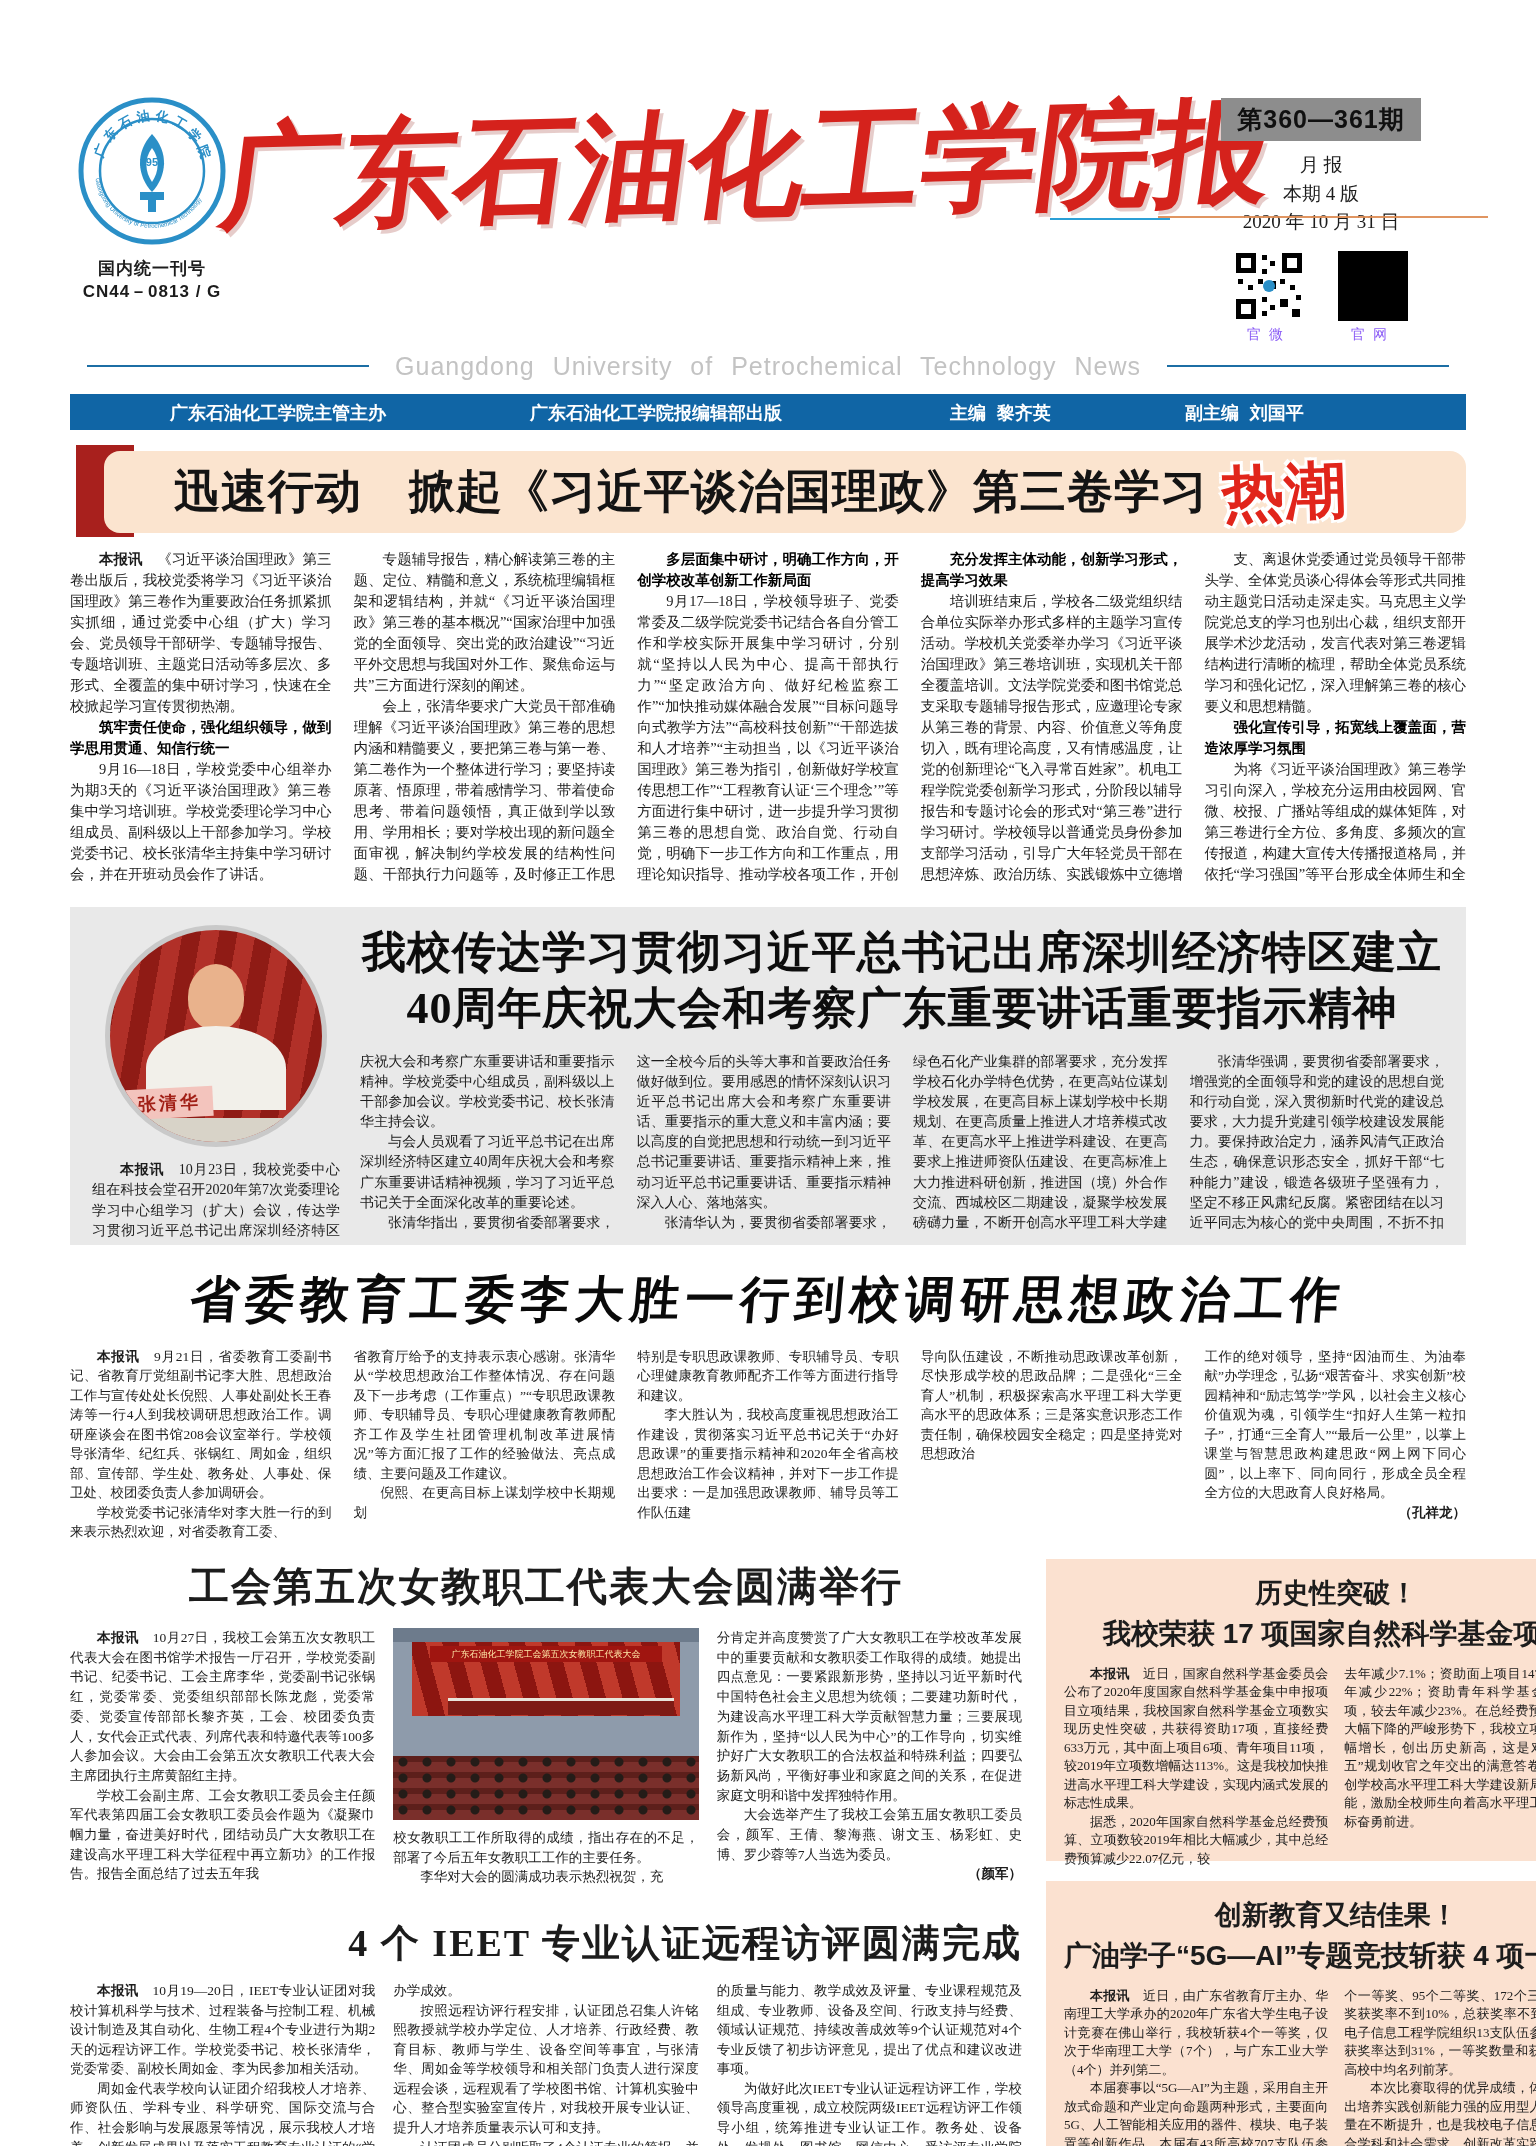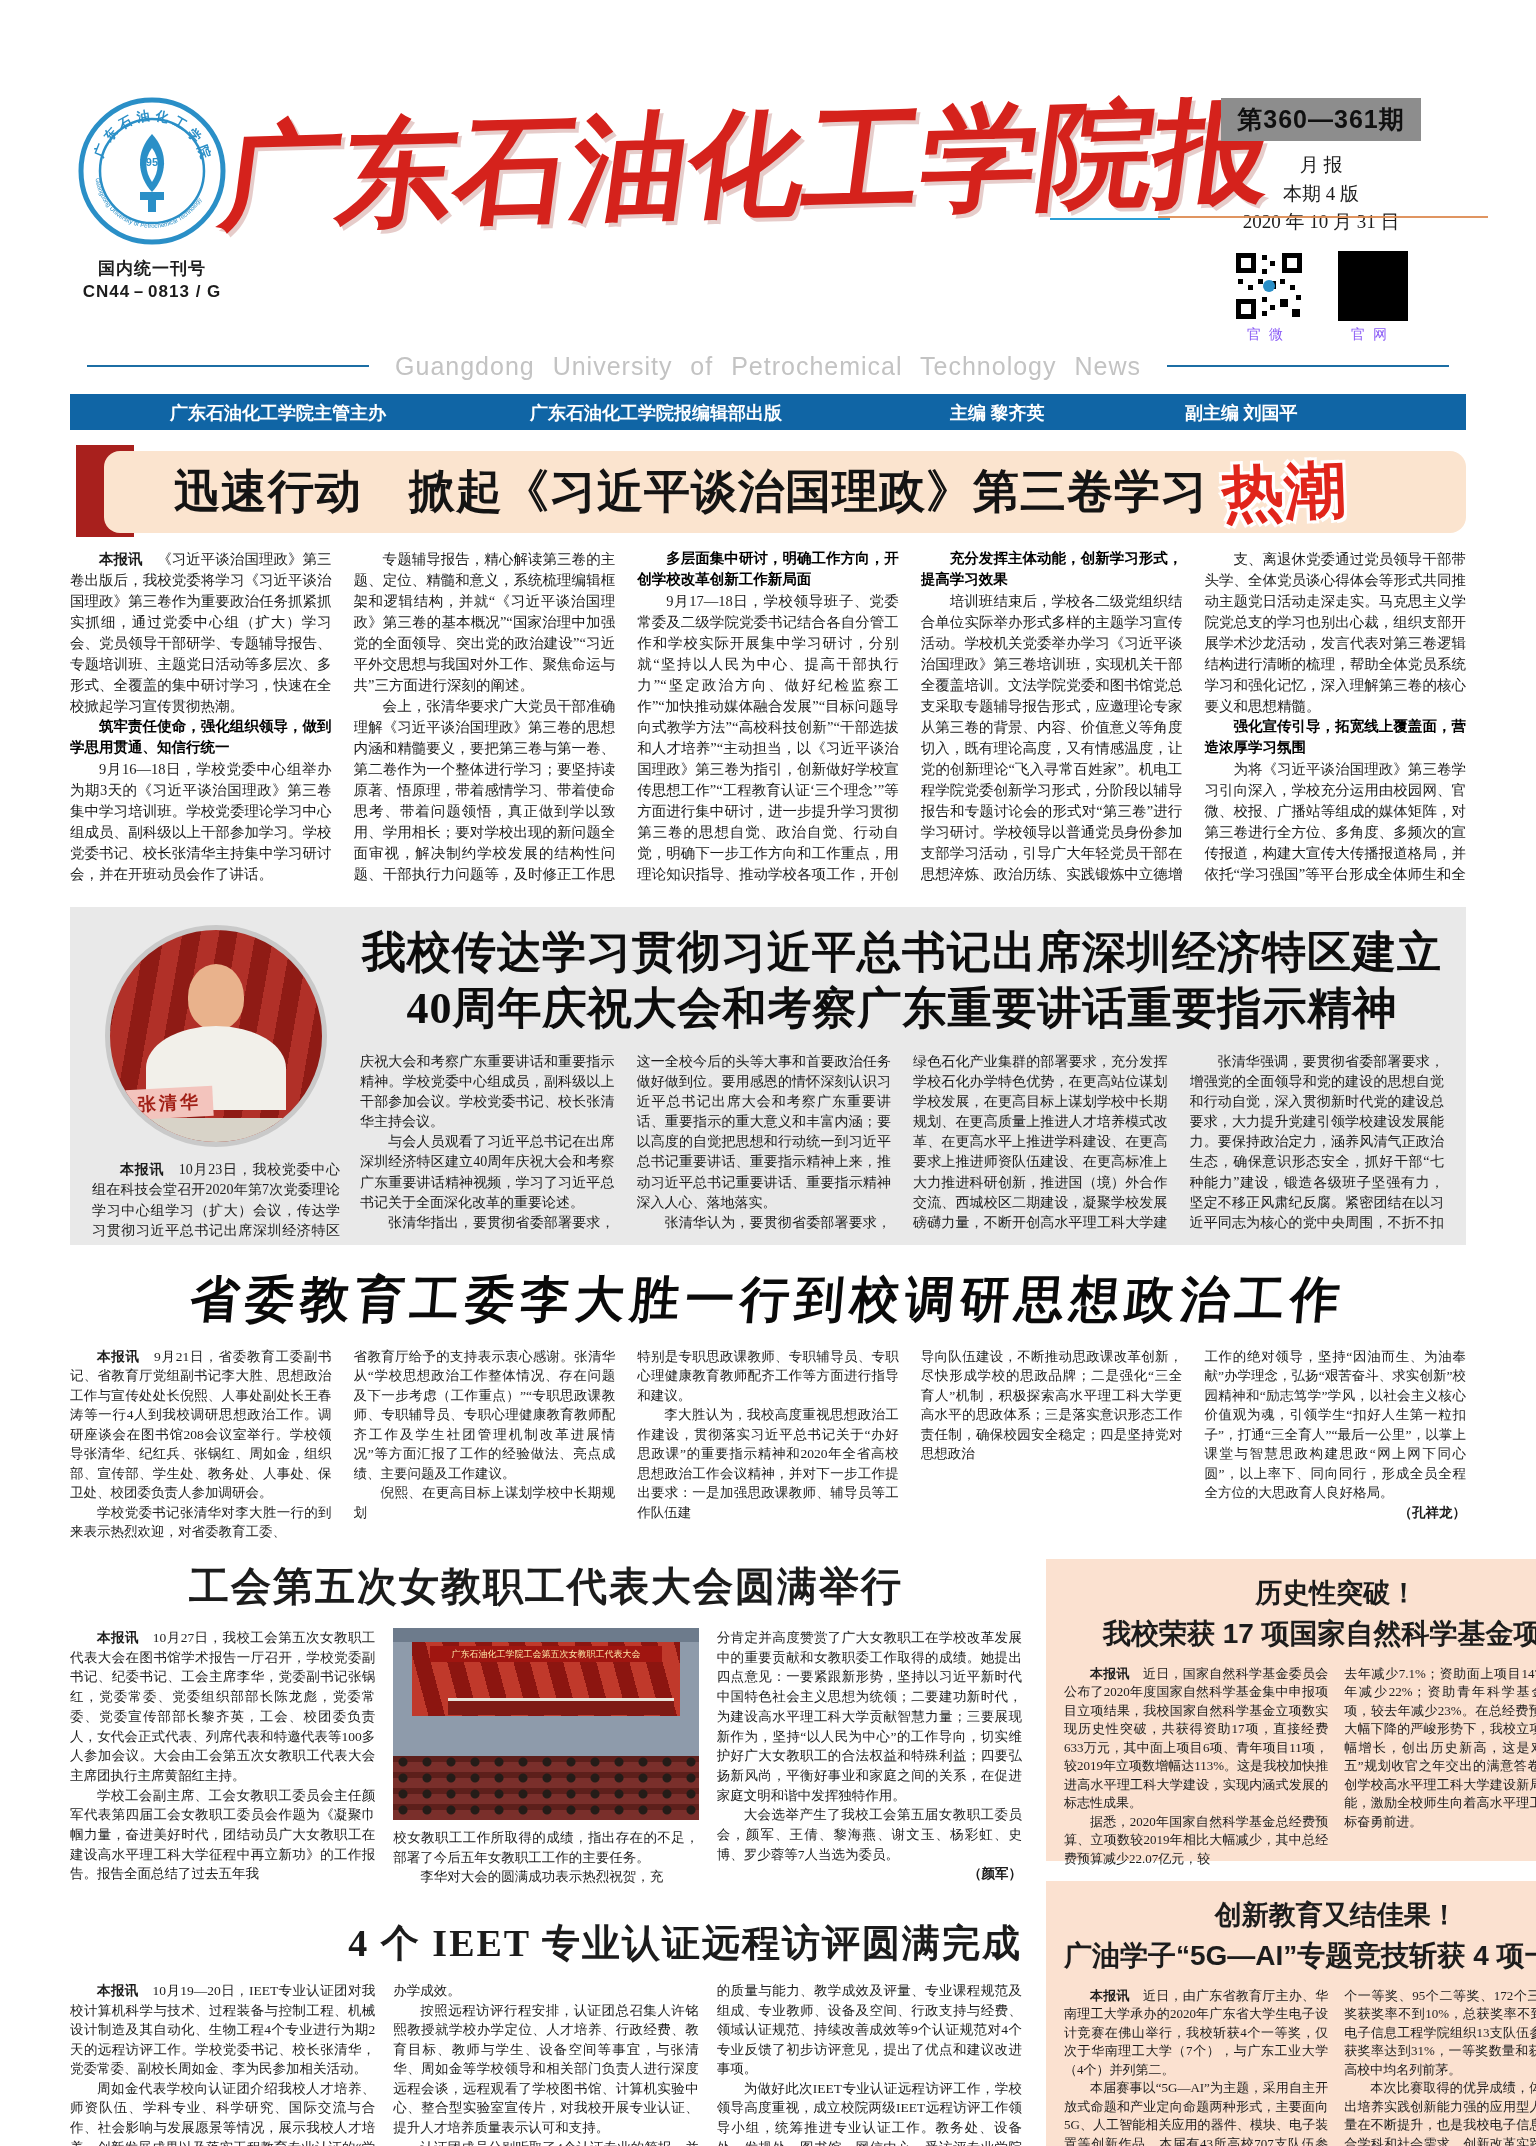--- a/index.html
+++ b/index.html
@@ -23,28 +23,28 @@
   .qr-row{display:flex;justify-content:center;gap:34px;margin-top:14px}
   .qr-item{text-align:center}
   .qr{width:70px;height:70px;display:block}
   .qr-solid{width:70px;height:70px;background:#000}
   .qr-label{font-size:14px;margin-top:5px;letter-spacing:8px;font-family:Liberation Sans, sans-serif;color:#8b5cf6}
   
   .eng-row{display:flex;align-items:center;justify-content:center;gap:26px;padding:0 72px;height:40px}
   .eng-rule{flex:1;max-width:282px;height:2px;background:#1c6ea4}
   .eng-name{color:#c3c3c3;font-family:"Liberation Sans",sans-serif;font-size:25px;letter-spacing:1px;word-spacing:10px;white-space:nowrap}
   .blue-bar{position:relative;margin:8px 70px 0;background:#1065a5;height:36px;color:#fff;
-    font-family:Liberation Serif, serif;font-size:18px;font-weight:600}
+    font-family:Liberation Mono, monospace;font-size:18px;font-weight:600}
   .blue-bar span{position:absolute;top:7px;white-space:nowrap}
   .bb1{left:100px}.bb2{left:460px}.bb3{left:880px}.bb4{left:1115px}
   
   .cols{display:flex;gap:22px}
   .col{flex:1;overflow:hidden;text-align:justify}
   .blk{margin:0;text-indent:2em}
-  .blk-h{font-family:Liberation Mono, monospace;font-weight:700;color:#000}
+  .blk-h{font-family:Liberation Serif, serif;font-weight:700;color:#000}
   .blk-by{text-align:right;text-indent:0;font-family:"Liberation Sans",sans-serif;font-weight:700}
   .blk b{font-family:"Liberation Sans",sans-serif;font-weight:700}
   
   .art1{margin:17px 70px 0}
   .art1-banner{position:relative;height:86px}
   .art1-redblock{position:absolute;left:6px;top:-2px;width:58px;height:92px;background:#a8201d}
   .art1-peach{position:absolute;left:34px;right:0;top:4px;bottom:0;background:#fbe4cf;border-radius:16px;
     display:flex;align-items:center;padding-left:70px;gap:14px}
   .art1-title{font-family:"Liberation Sans",sans-serif;font-weight:900;font-size:46px;color:#141414;letter-spacing:1px;white-space:nowrap}
   .art1-accent{font-family:"Liberation Sans",sans-serif;font-weight:900;font-size:62px;color:#e1251b;transform:rotate(-2deg);

